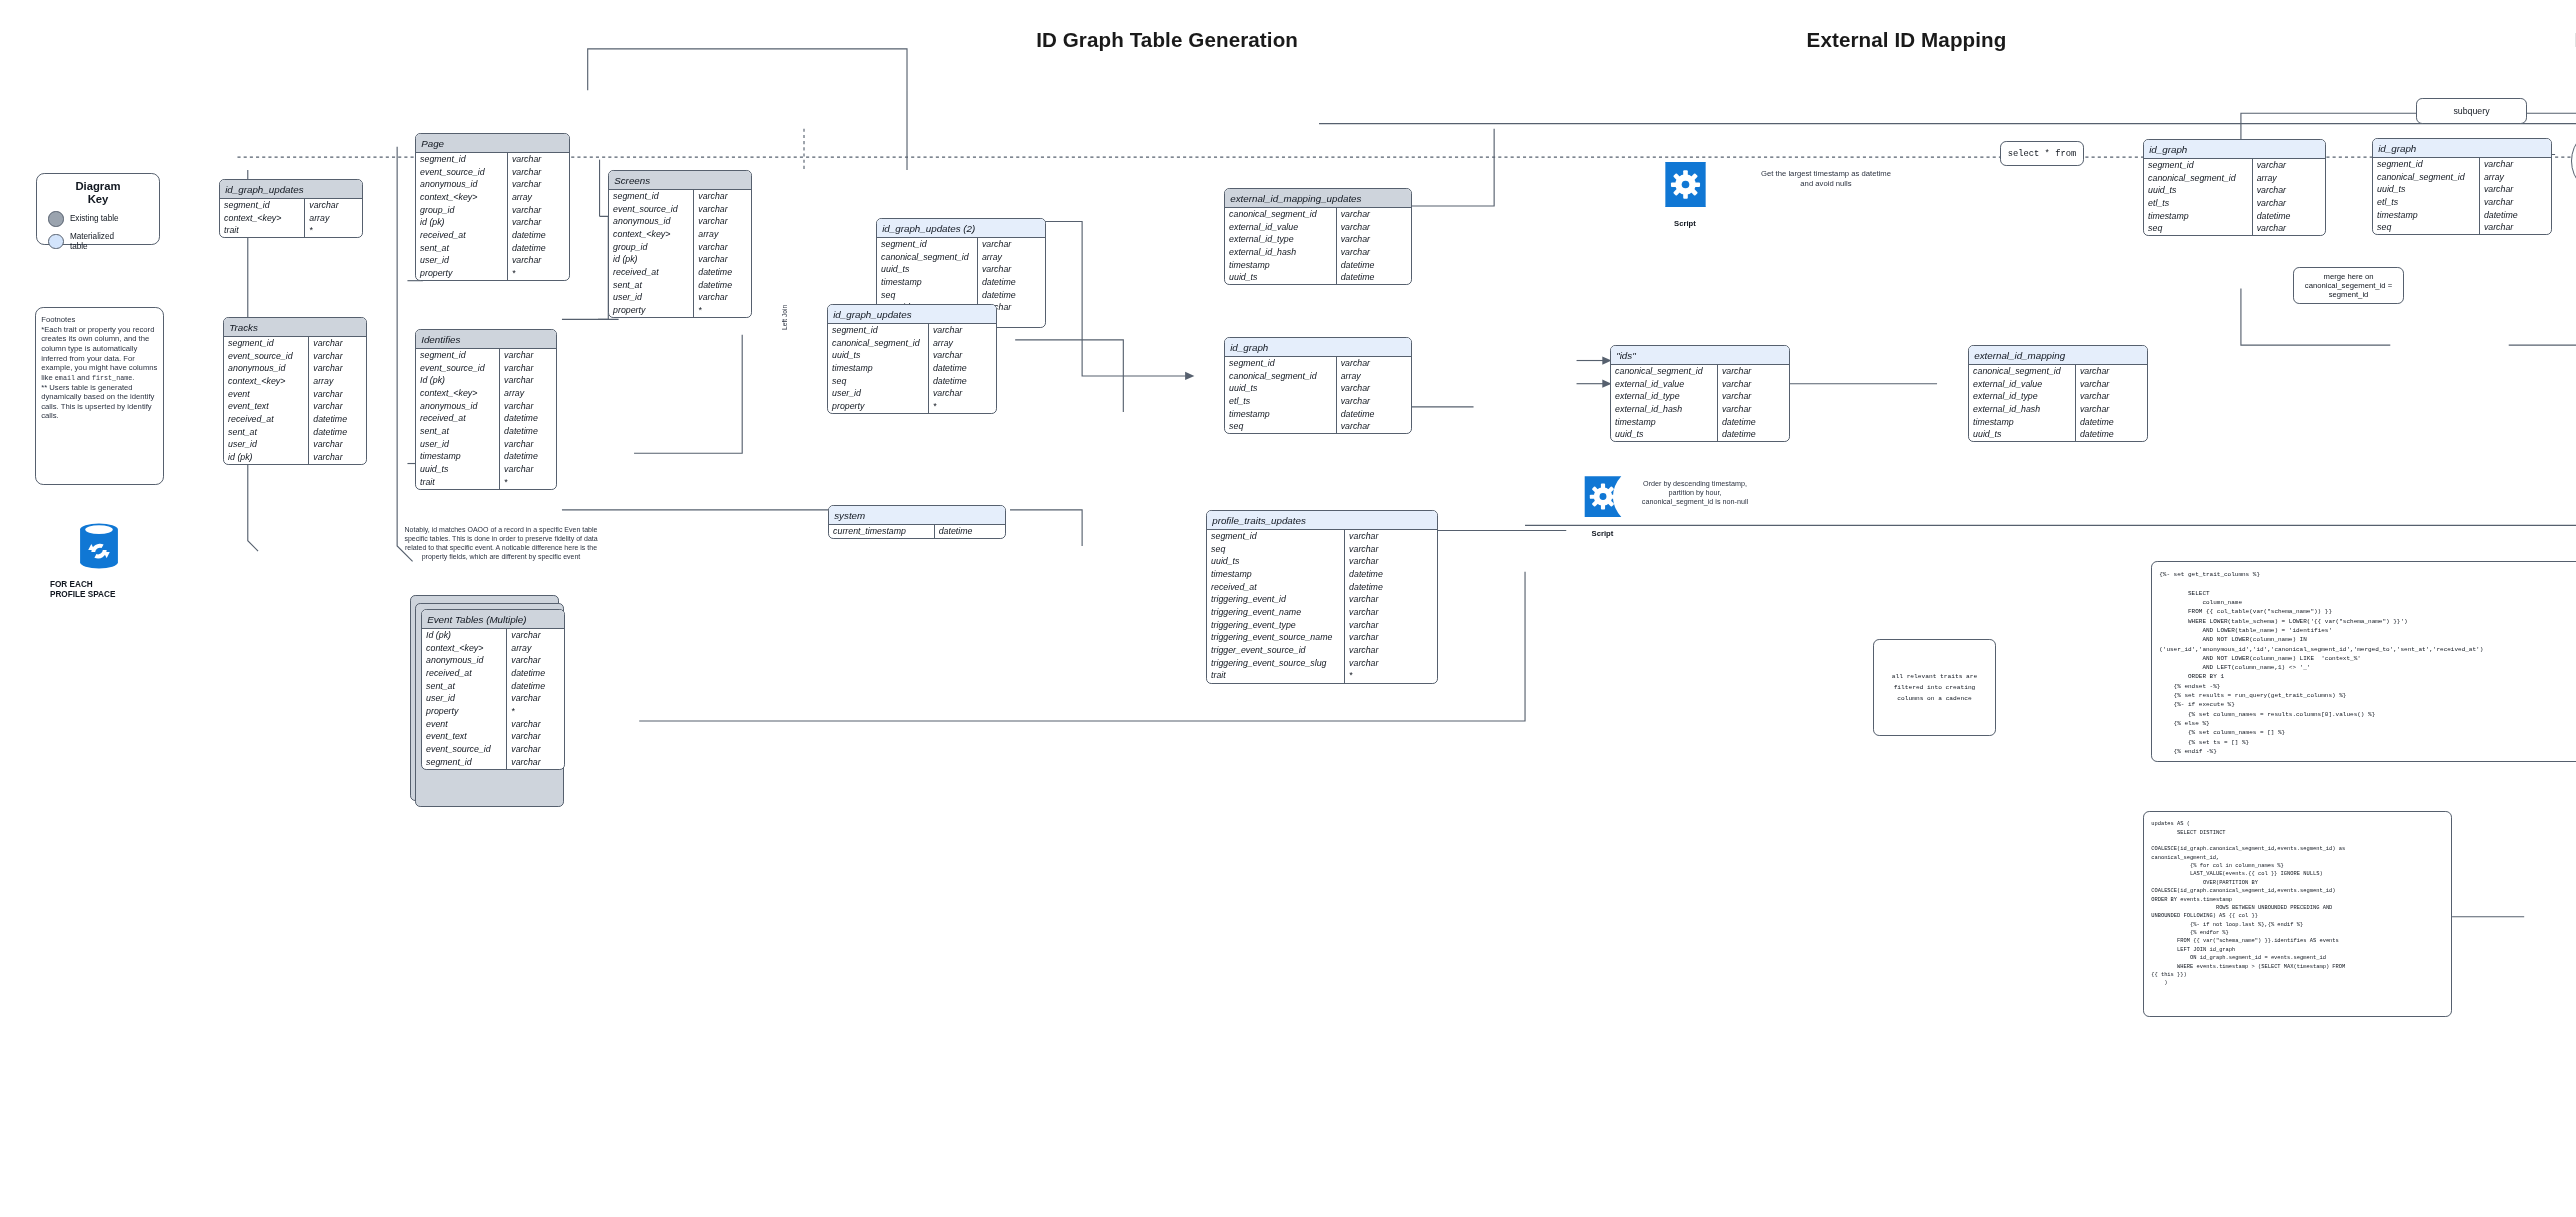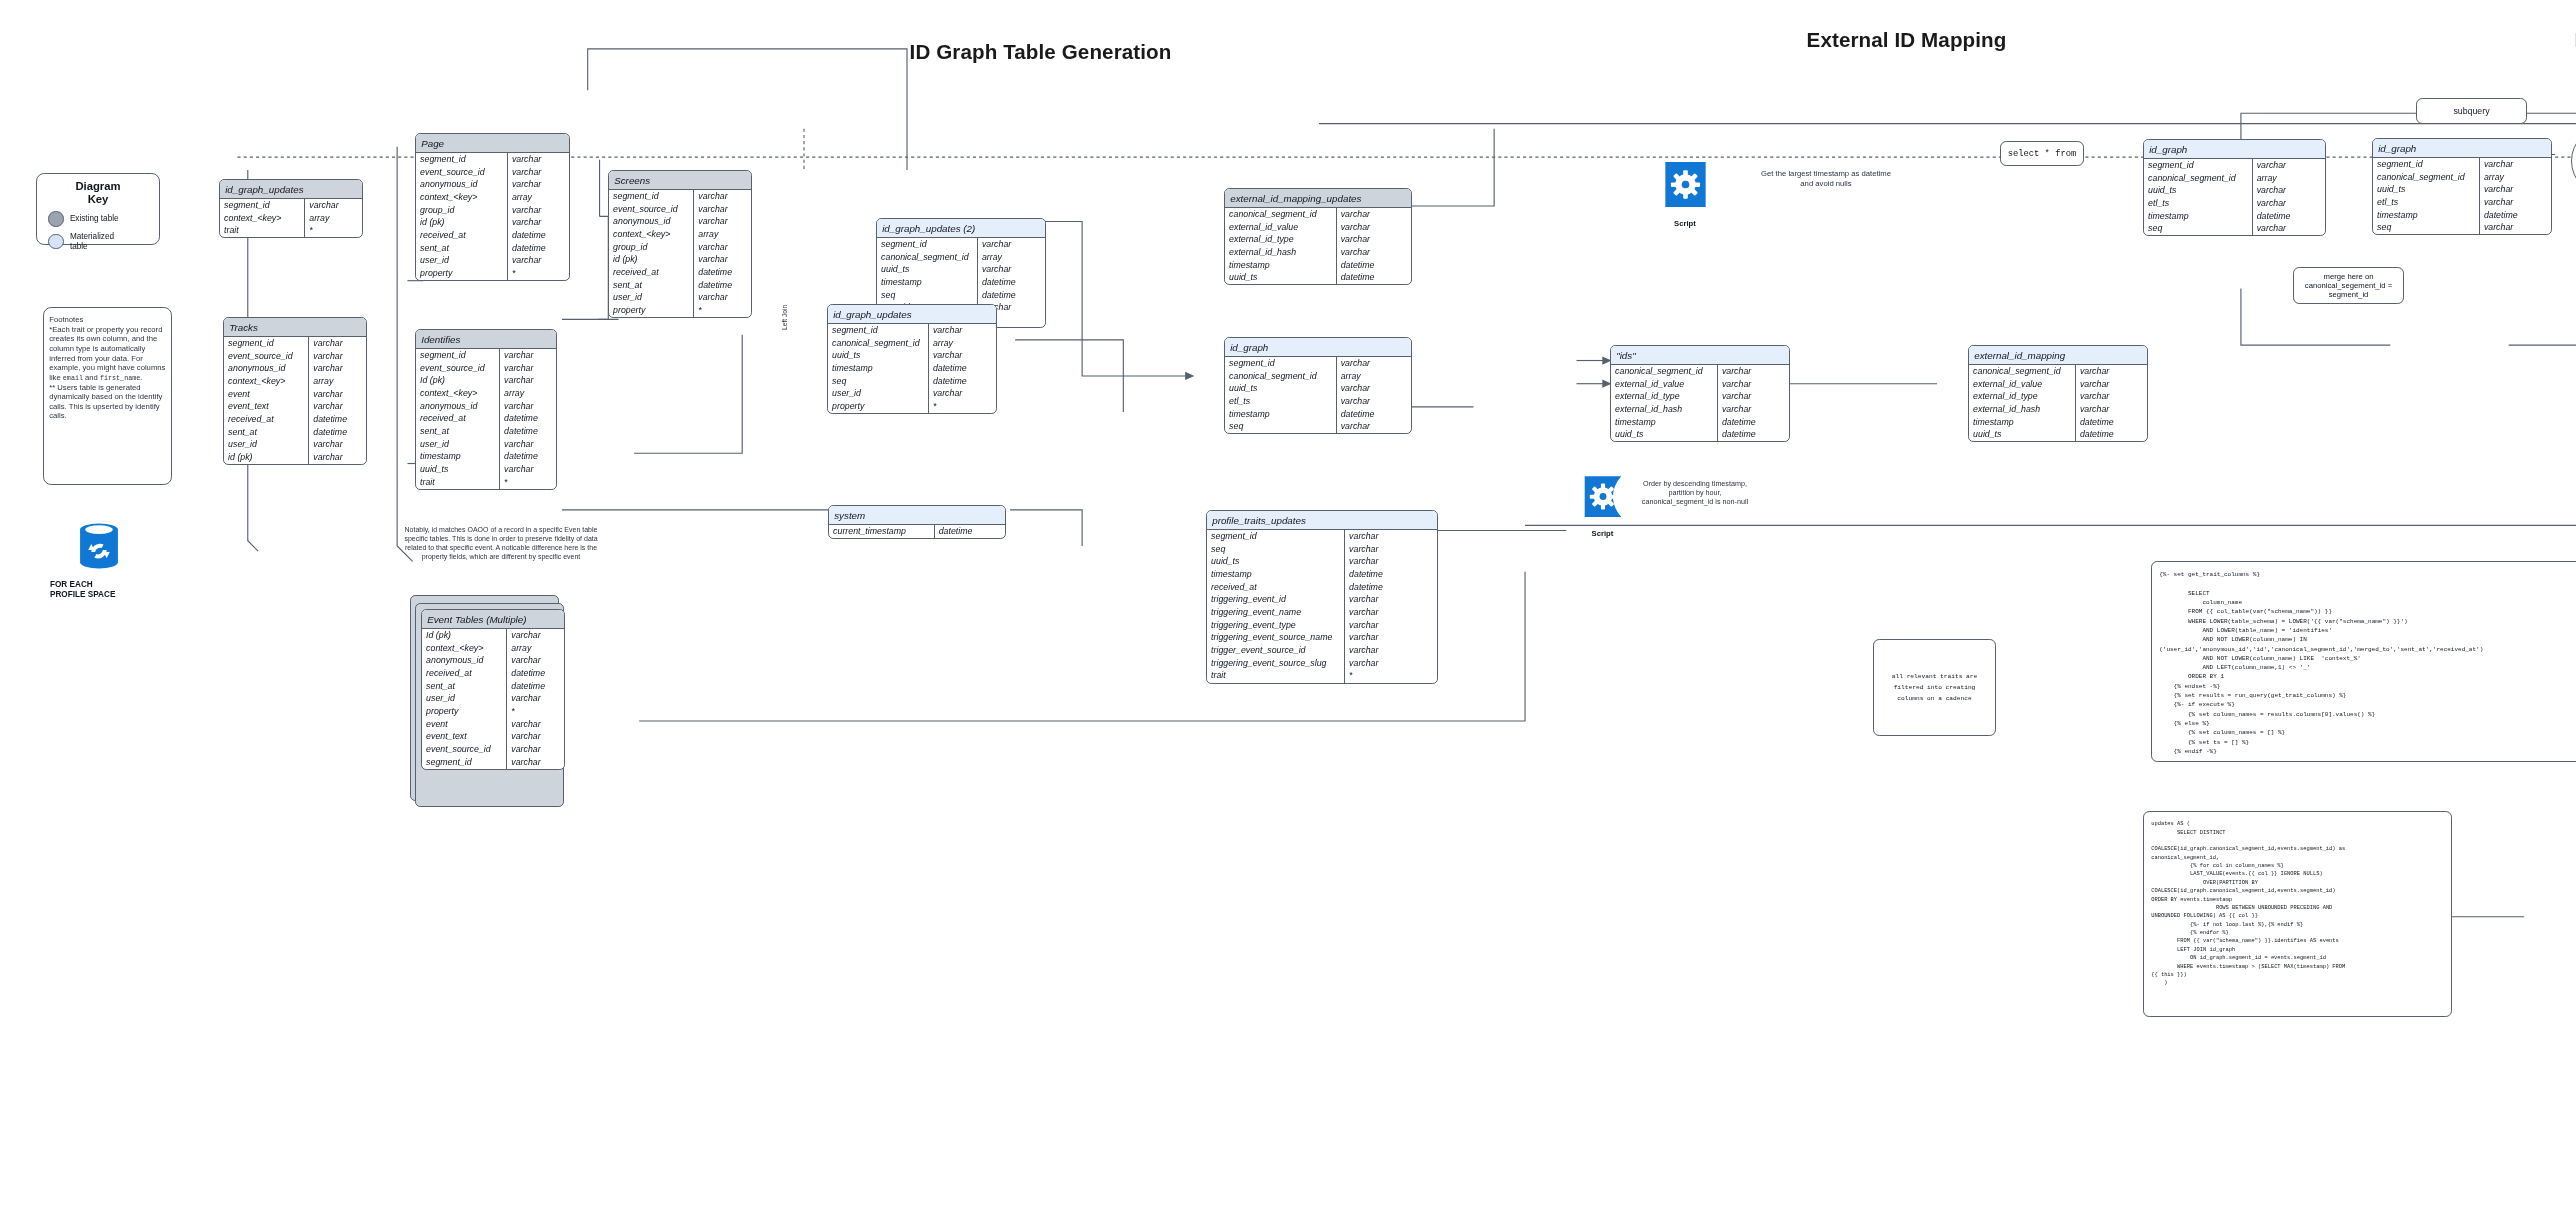--- a/index.html
+++ b/index.html
@@ -136,40 +136,40 @@
     </g>
     <g fill="#56606e">
       <polygon points="3110,737 3128,745 3110,753"></polygon>
       <polygon points="3110,692 3128,700 3110,708"></polygon>
       <polygon points="3890,737 3908,745 3890,753"></polygon>
       <polygon points="2300,722 2318,730 2300,738"></polygon>
       <polygon points="5610,112 5628,120 5610,128"></polygon>
     </g>
   </svg>
 
-  <div class="title" style="left:783px;top:40px;width:515px;">ID Graph Table Generation</div>
+  <div class="title" style="left:783px;top:28px;width:515px;text-align:right;">ID Graph Table Generation</div>
   <div class="title" style="left:1649px;top:28px;width:515px;">External ID Mapping</div>
   <div class="title" style="left:2380px;top:28px;width:515px;">Profile Traits</div>
 
   <div class="keybox" style="left:36px;top:173px;width:124px;height:72px;">
     <div class="keytitle">
       <span>Diagram</span><br>
       <span>Key</span>
     </div>
     <div class="keyrow">
       <span class="dot gray"></span>
       <span class="keylbl">Existing table</span>
     </div>
     <div class="keyrow">
       <span class="dot blue"></span>
       <span class="keylbl" style="max-width:62px;">Materialized table</span>
     </div>
   </div>
 
-  <div class="footbox" style="left:35px;top:307px;width:129px;height:178px;margin-left:8px;">
+  <div class="footbox" style="left:35px;top:307px;width:129px;height:178px;">
     <div class="ft">Footnotes</div>
     <div class="ft">
       <span>*Each trait or property you record creates its own column, and the column type is automatically inferred from your data. For example, you might have columns like </span><span class="code">email</span><span> and </span><span class="code">first_name</span>.
     </div>
     <div class="ft">** Users table is generated dynamically based on the identify calls.  This is upserted by identify calls.</div>
   </div>
 
   <div class="dbicon" style="left:50px;top:520px;width:98px;">
     <svg width="46" height="57" viewBox="0 0 90 110" style="display:block;margin:0 auto;">
       <path d="M8 18 a37 12 0 0 1 74 0 v64 a37 12 0 0 1 -74 0 z" fill="#1077d4"></path>

